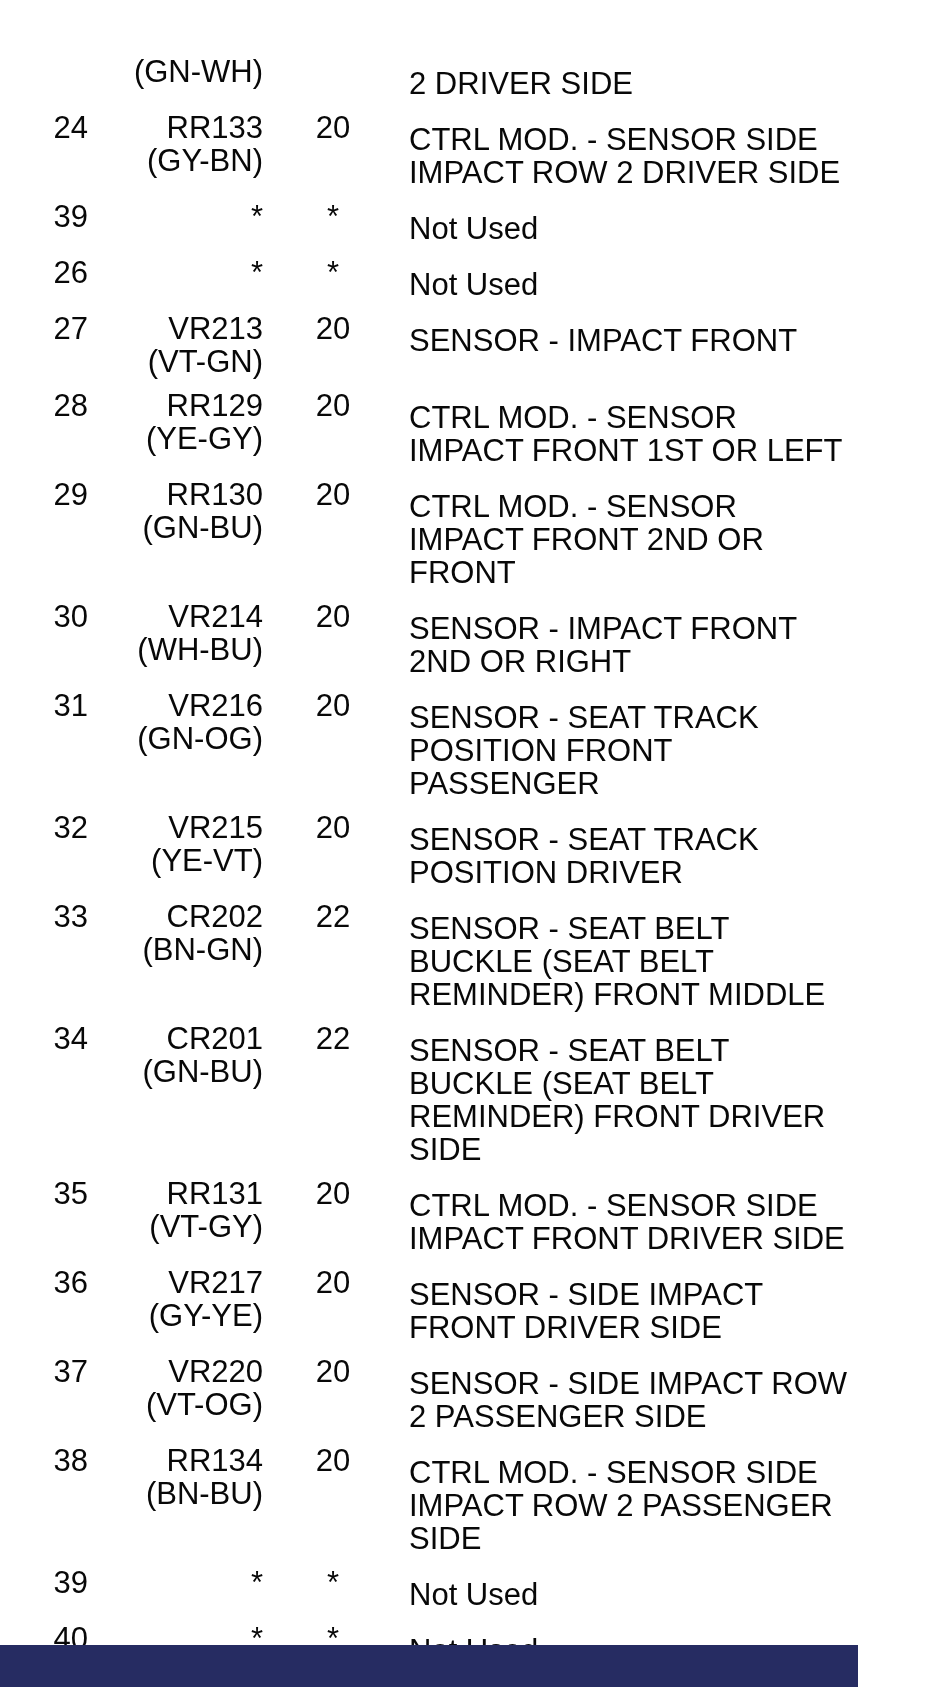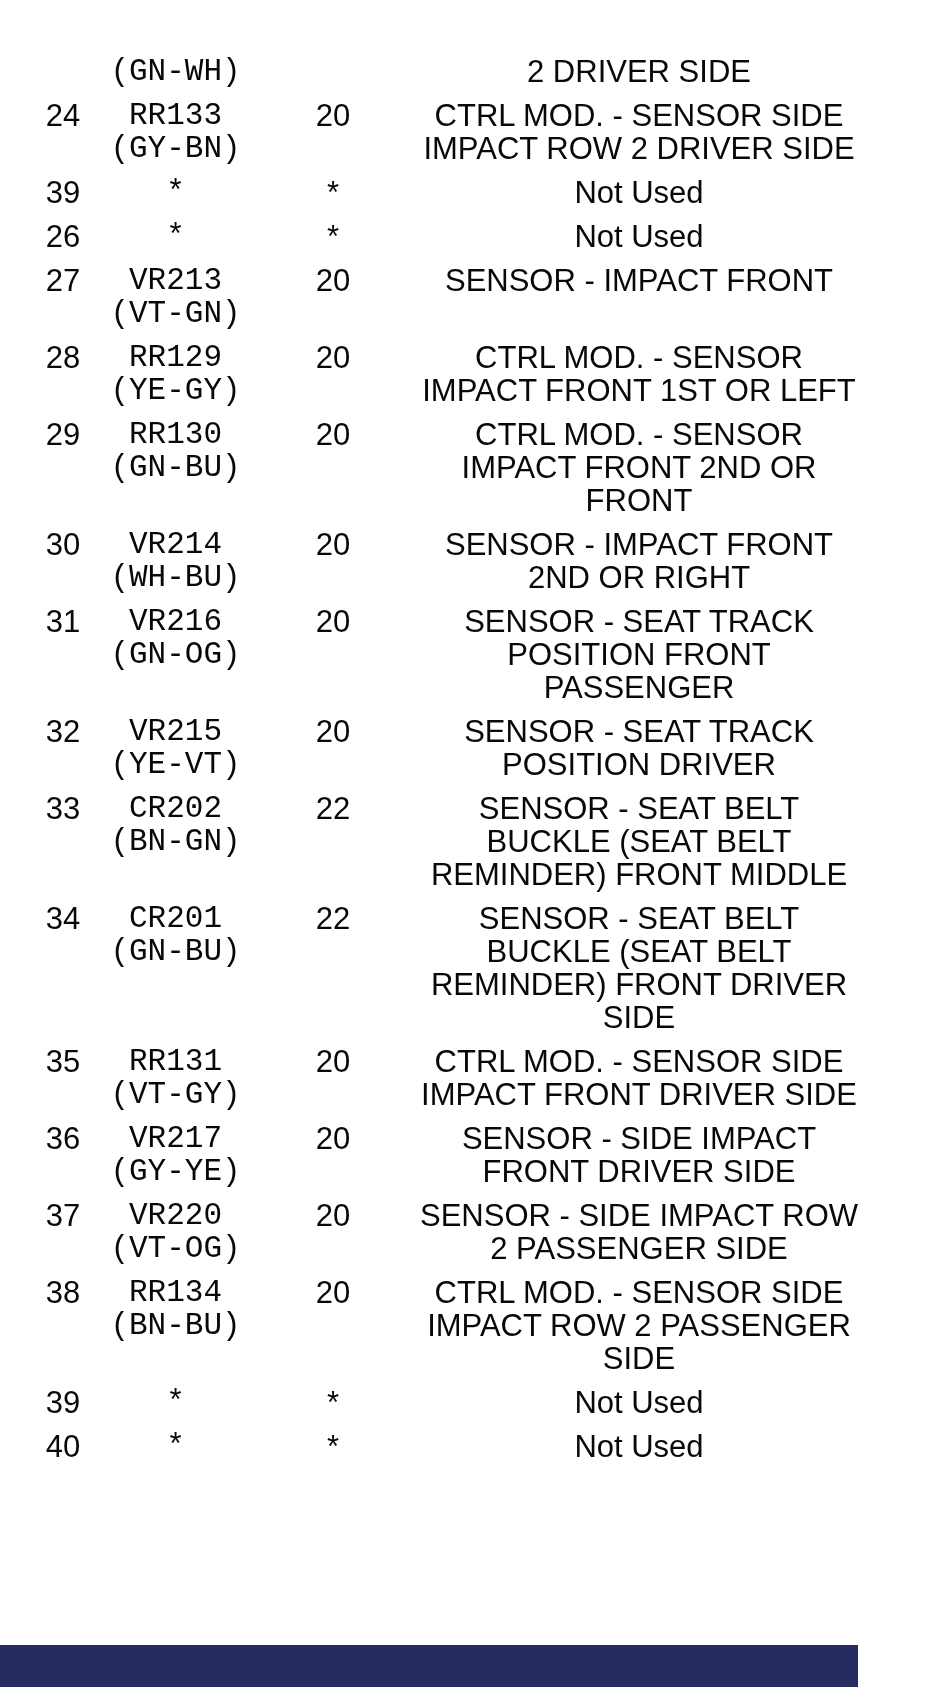--- a/index.html
+++ b/index.html
@@ -15,24 +15,24 @@
     padding: 55px 0 0 38px;
     font-size: 31px;
     line-height: 33px;
     font-weight: 400;
   }
   .prow {
     display: grid;
     grid-template-columns: 50px 175px 140px 466px;
     margin-bottom: 11px;
   }
-  .cell-pin    { text-align: center; }
-  .cell-circ   { text-align: center; font-family: Liberation Mono, monospace; }
+  .cell-pin    { text-align: right; }
+  .cell-circ   { text-align: right; }
   .cell-gauge  { text-align: center; }
-  .cell-desc   { text-align: center; padding-left: 6px; }
+  .cell-desc   { text-align: left; padding-left: 6px; margin-top: 12px; }
   .footer-rule {
     position: absolute;
     left: 0; top: 1645px;
     width: 858px; height: 42px;
   }
 </style>
 </head>
 <body>
 
 <div class="page">

